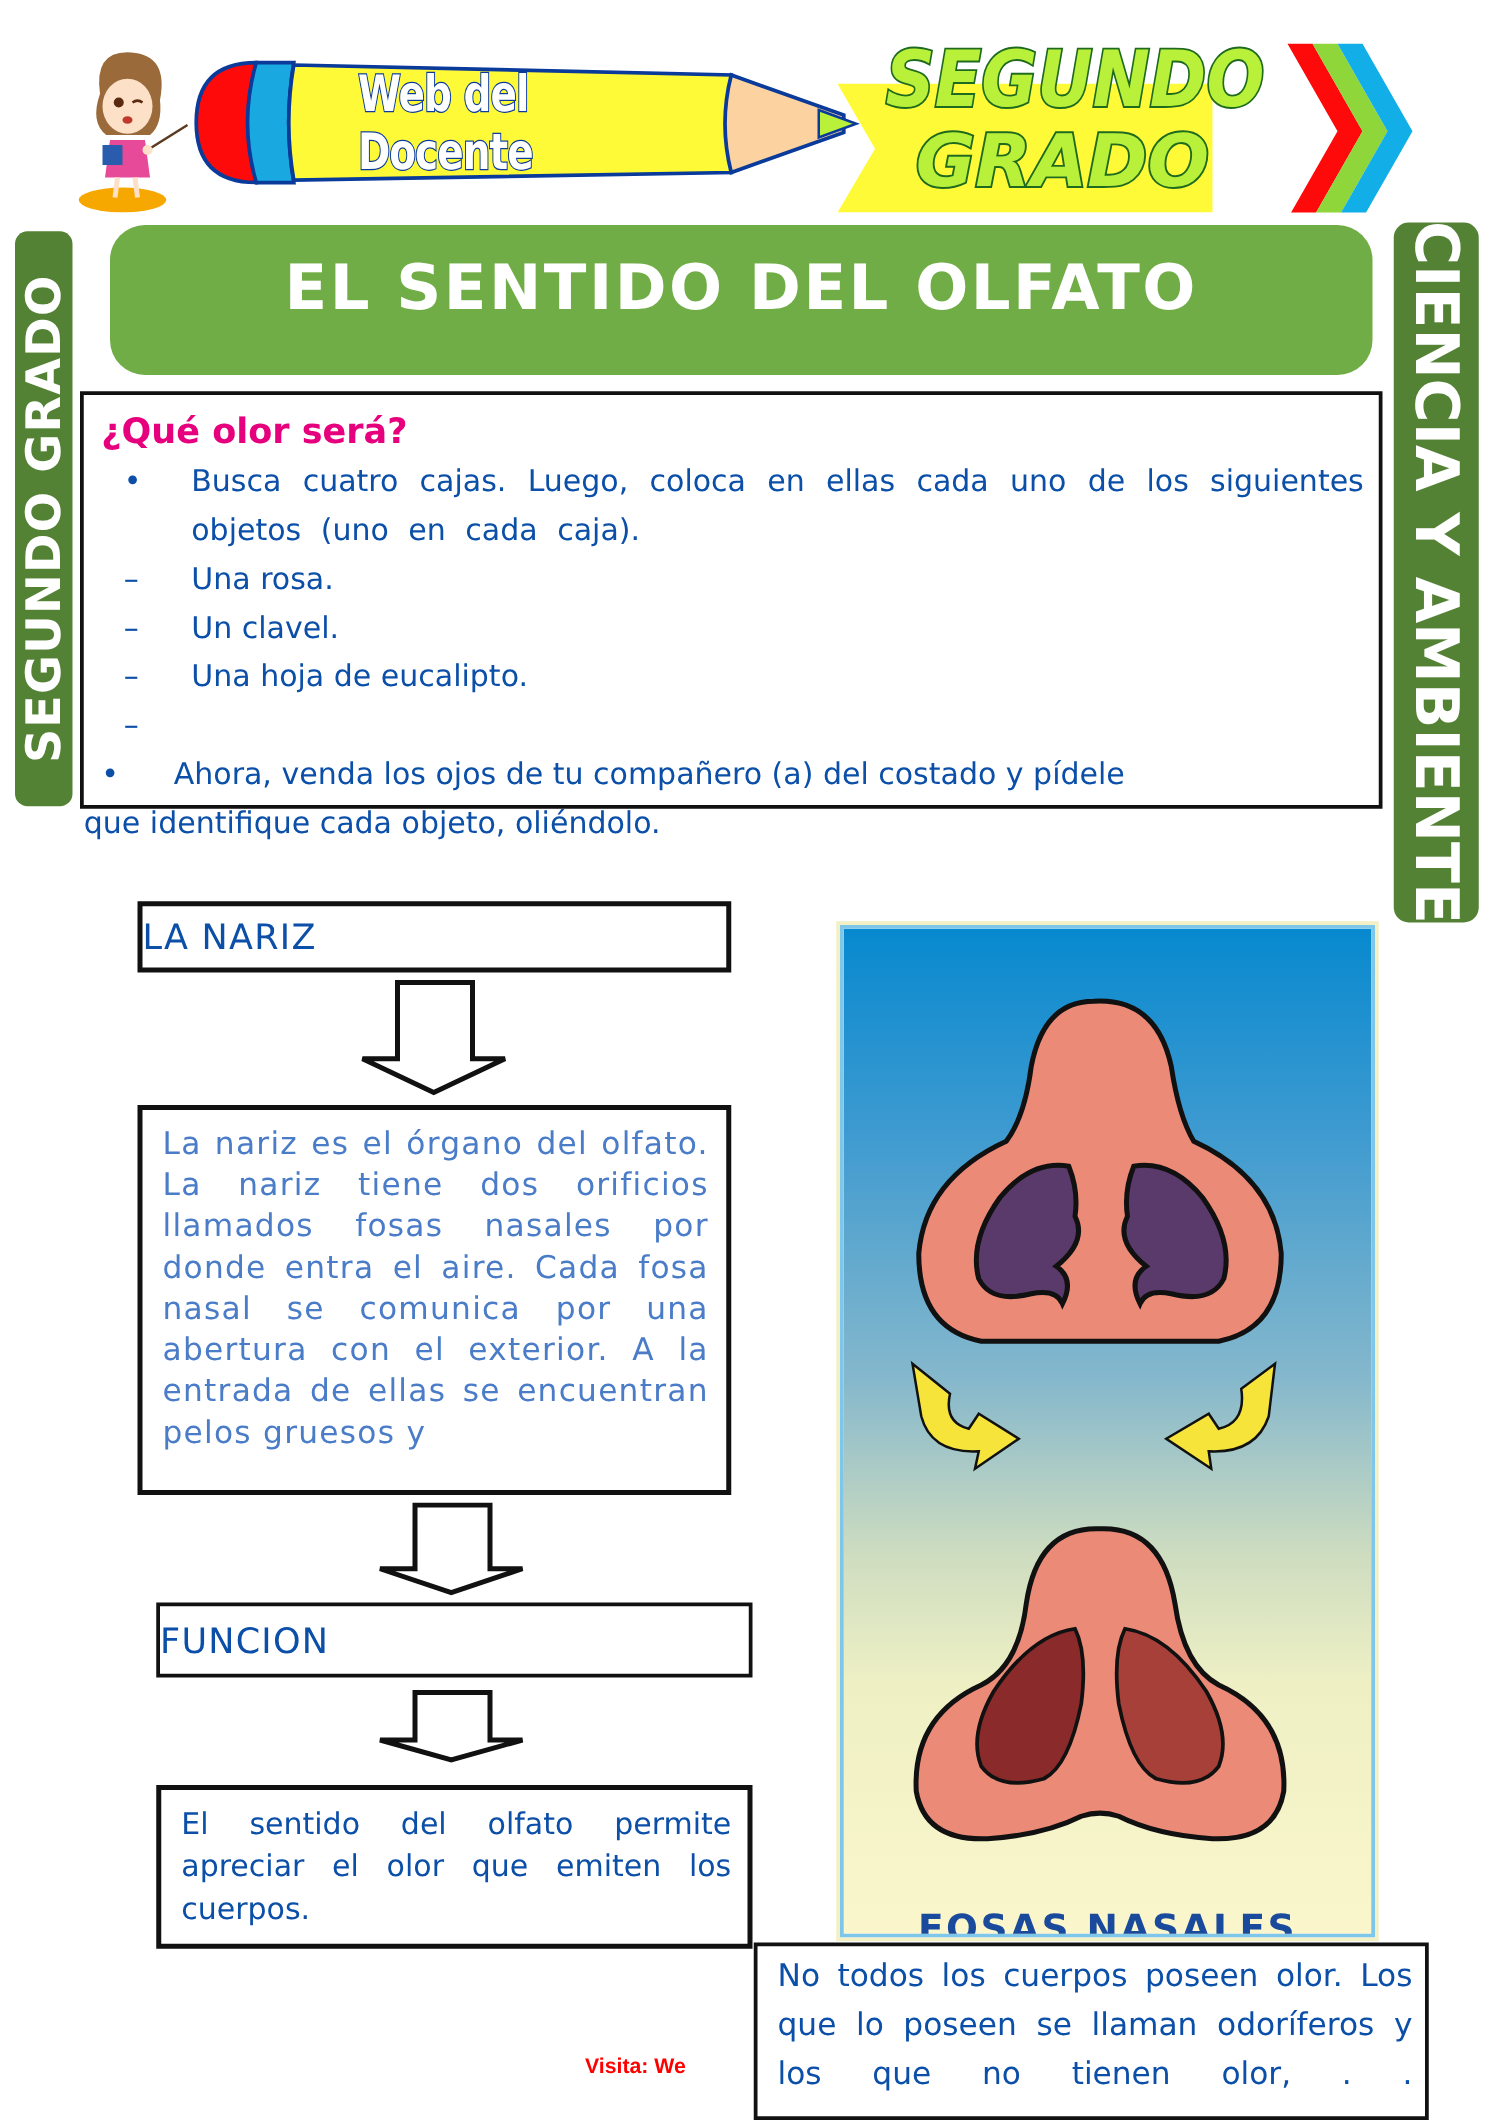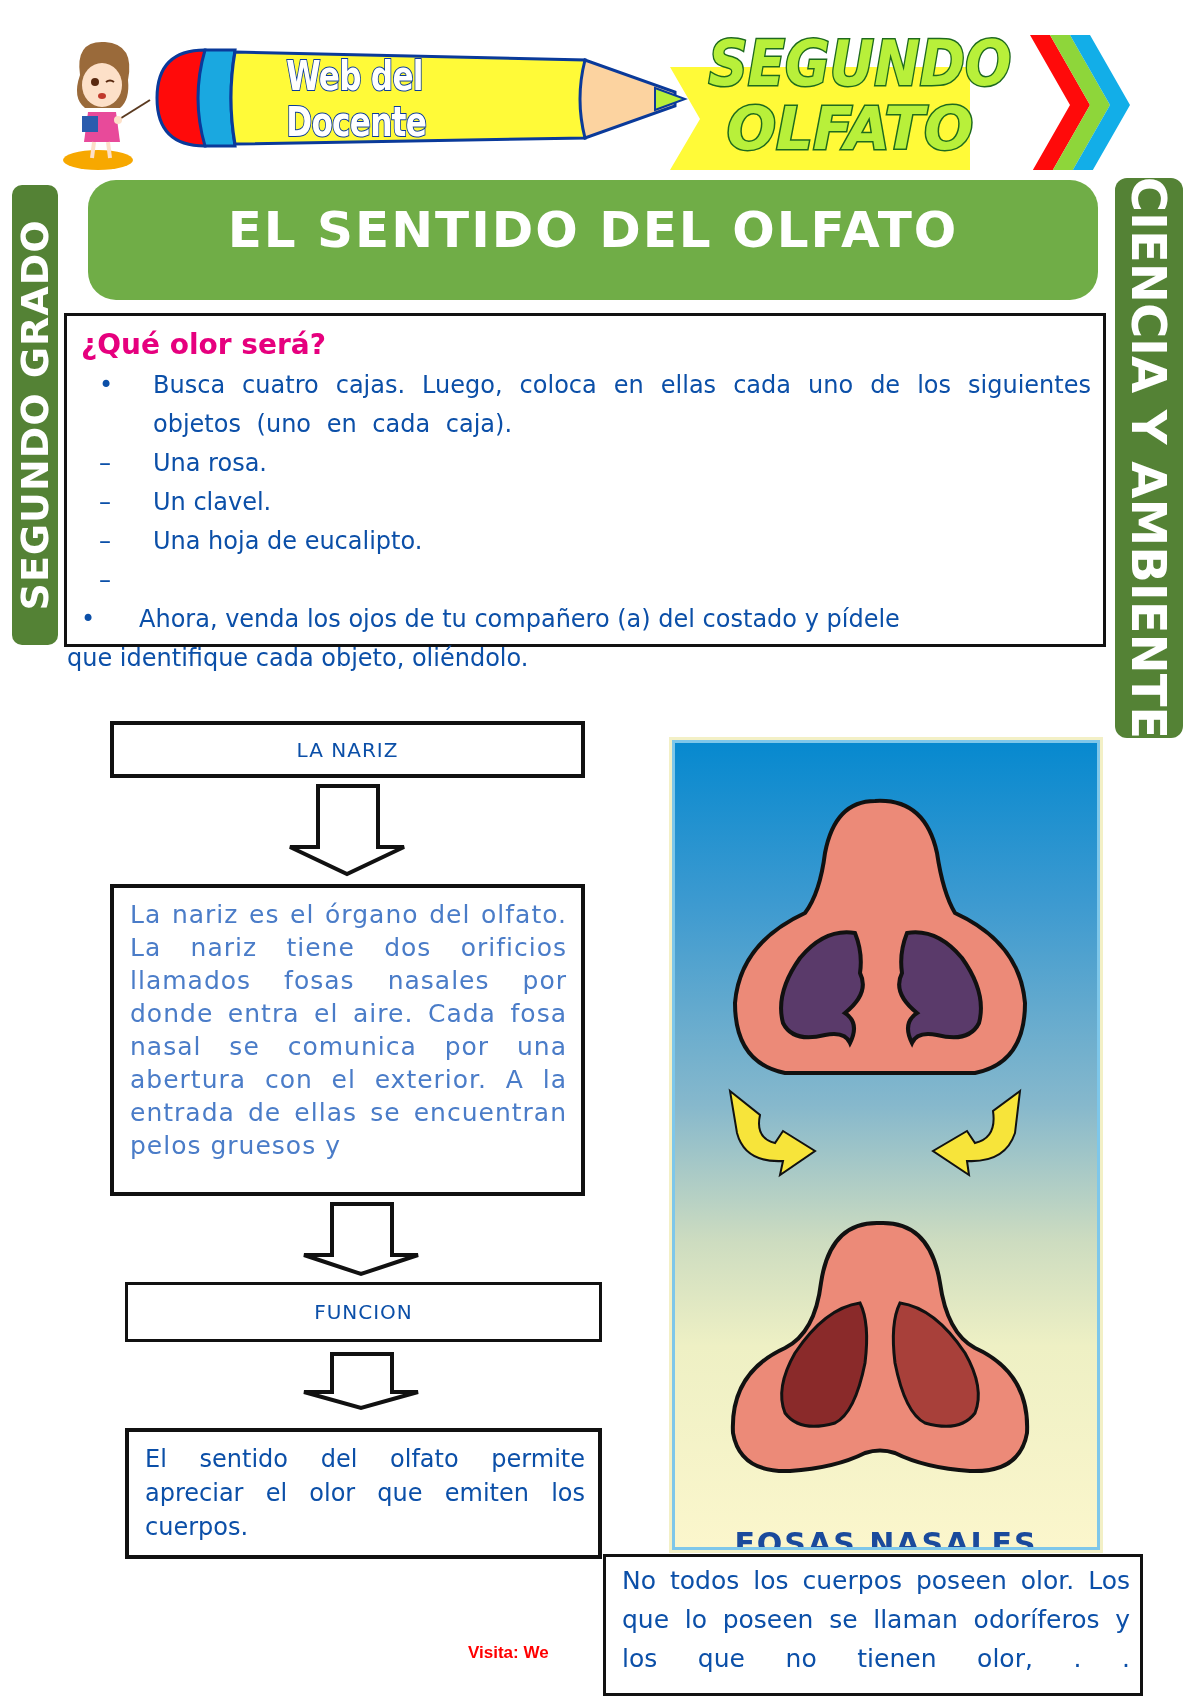--- a/index.html
+++ b/index.html
@@ -34,21 +34,21 @@
   
   .activity { left: 64px; top: 313px; width: 1042px; height: 334px; border: 3px solid #111; box-sizing: border-box; background: #fff; }
   .act-title { position: absolute; left: 14px; top: 12px; color: #e6007e; font-weight: bold; font-size: 28px; }
   .act-body { position: absolute; left: 14px; top: 50px; width: 1010px; color: #0b4fa8; font-size: 24px; line-height: 39px; }
   .row { display: flex; }
   .mark { width: 72px; flex: none; padding-left: 18px; box-sizing: border-box; }
   .justify { text-align: justify; text-align-last: left; flex: 1; word-spacing: 8px; }
 
   
   .box { border: 4px solid #111; box-sizing: border-box; background: #fff; }
-  .box-head { display: flex; align-items: center; justify-content: center; color: #0b4fa8; font-size: 20px; letter-spacing: 1px; }
+  .box-head { display: flex; align-items: center; color: #0b4fa8; font-size: 28px; letter-spacing: 1px; }
   .nariz-box { left: 110px; top: 721px; width: 475px; height: 57px; }
   .funcion-box { left: 125px; top: 1282px; width: 477px; height: 60px; border-width: 3px; }
   .desc-box { left: 110px; top: 884px; width: 475px; height: 312px; overflow: hidden; }
   .desc-text { position: absolute; left: 16px; top: 10px; width: 437px; color: #4a7cc8; font-size: 25px; line-height: 33px; text-align: justify; letter-spacing: 1px; }
   .func-desc-box { left: 125px; top: 1428px; width: 477px; height: 131px; text-decoration: underline; }
   .func-desc-text { position: absolute; left: 16px; top: 10px; width: 440px; color: #0b4fa8; font-size: 24px; line-height: 34px; text-align: justify; text-align-last: left; word-spacing: 10px; }
 
   .arrow { }
 
   
@@ -96,21 +96,21 @@
   </div>
 
   <div class="abs grade-badge">
     <svg width="480" height="145" viewBox="0 0 480 145" style="position:absolute;left:0;top:0">
       <polygon points="0,42 300,42 300,145 0,145 30,94" fill="#fffa38"></polygon>
       <polygon points="360,10 380,10 420,80 380,150 360,150 400,80" fill="#ff0a0a"></polygon>
       <polygon points="380,10 400,10 440,80 400,150 380,150 420,80" fill="#8ed63a"></polygon>
       <polygon points="400,10 420,10 460,80 420,150 400,150 440,80" fill="#12aee8"></polygon>
     </svg>
     <div class="grade-line l1">SEGUNDO</div>
-    <div class="grade-line l2">OLFATO</div>
+    <div class="grade-line l2">GRADO</div>
   </div>
 </div>
 
 <div class="abs side-left">
   <div class="vtext">SEGUNDO GRADO</div>
 </div>
 <div class="abs side-right">
   <div class="vtext">CIENCIA Y AMBIENTE</div>
 </div>
 

